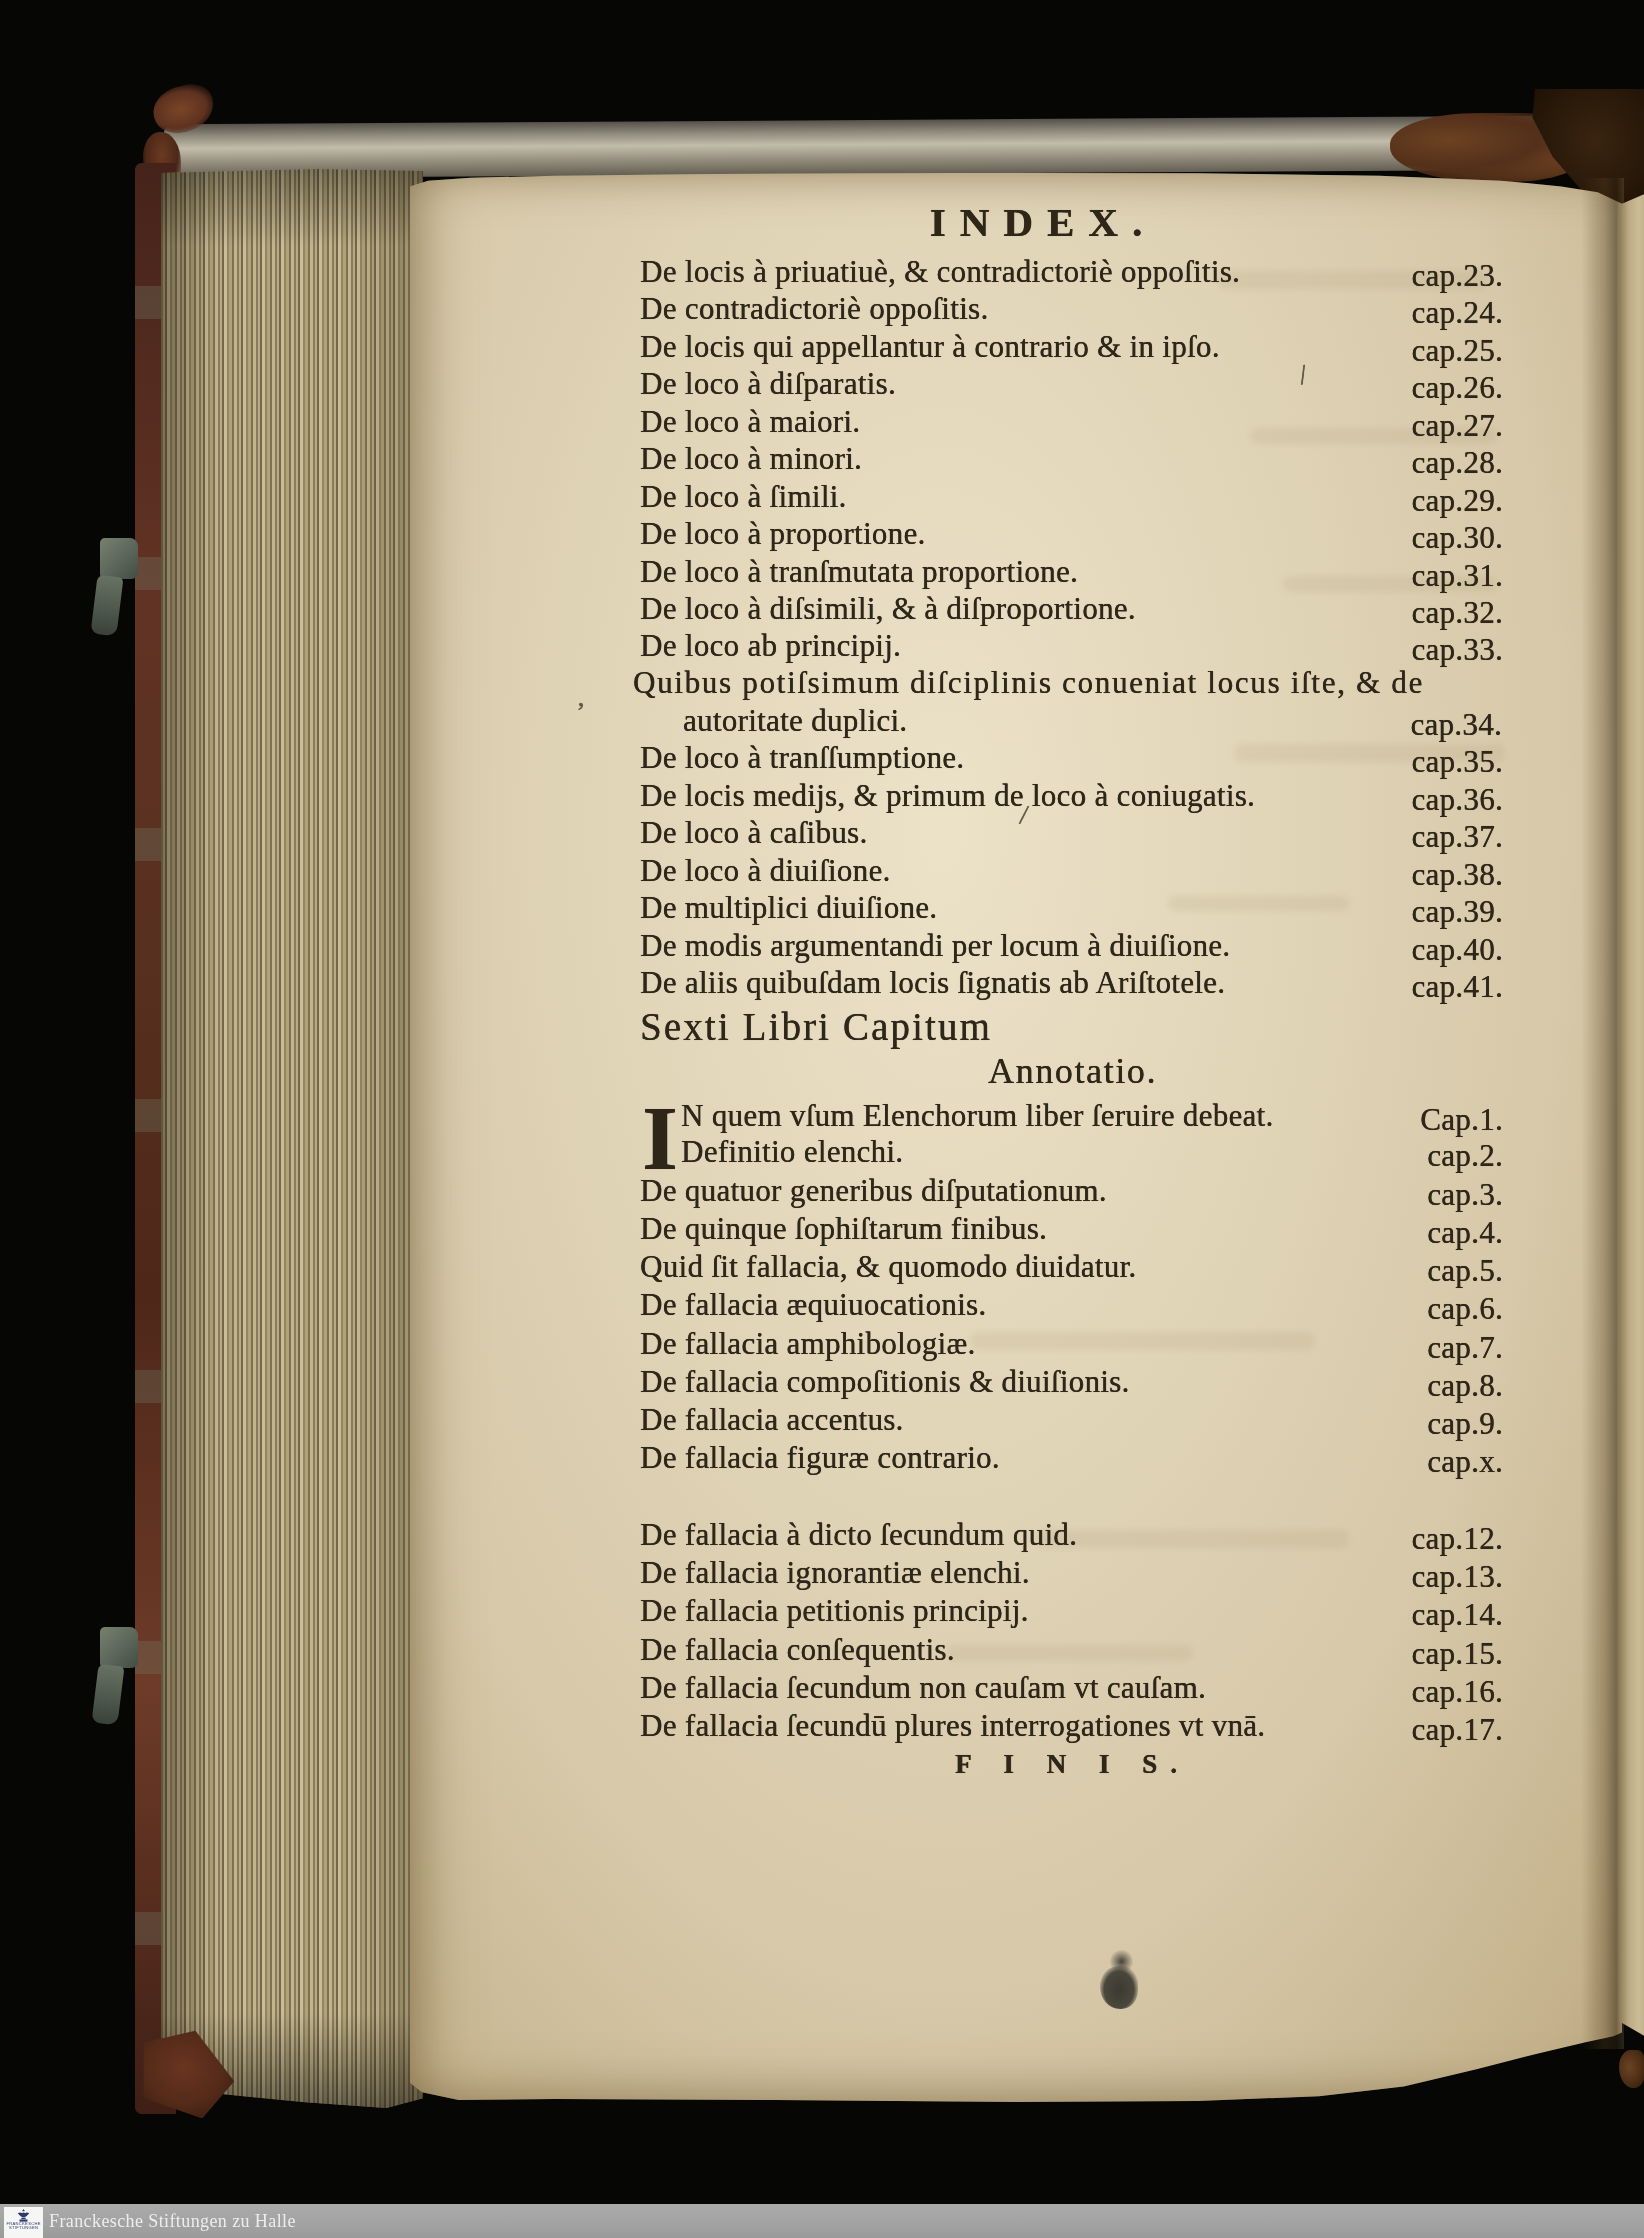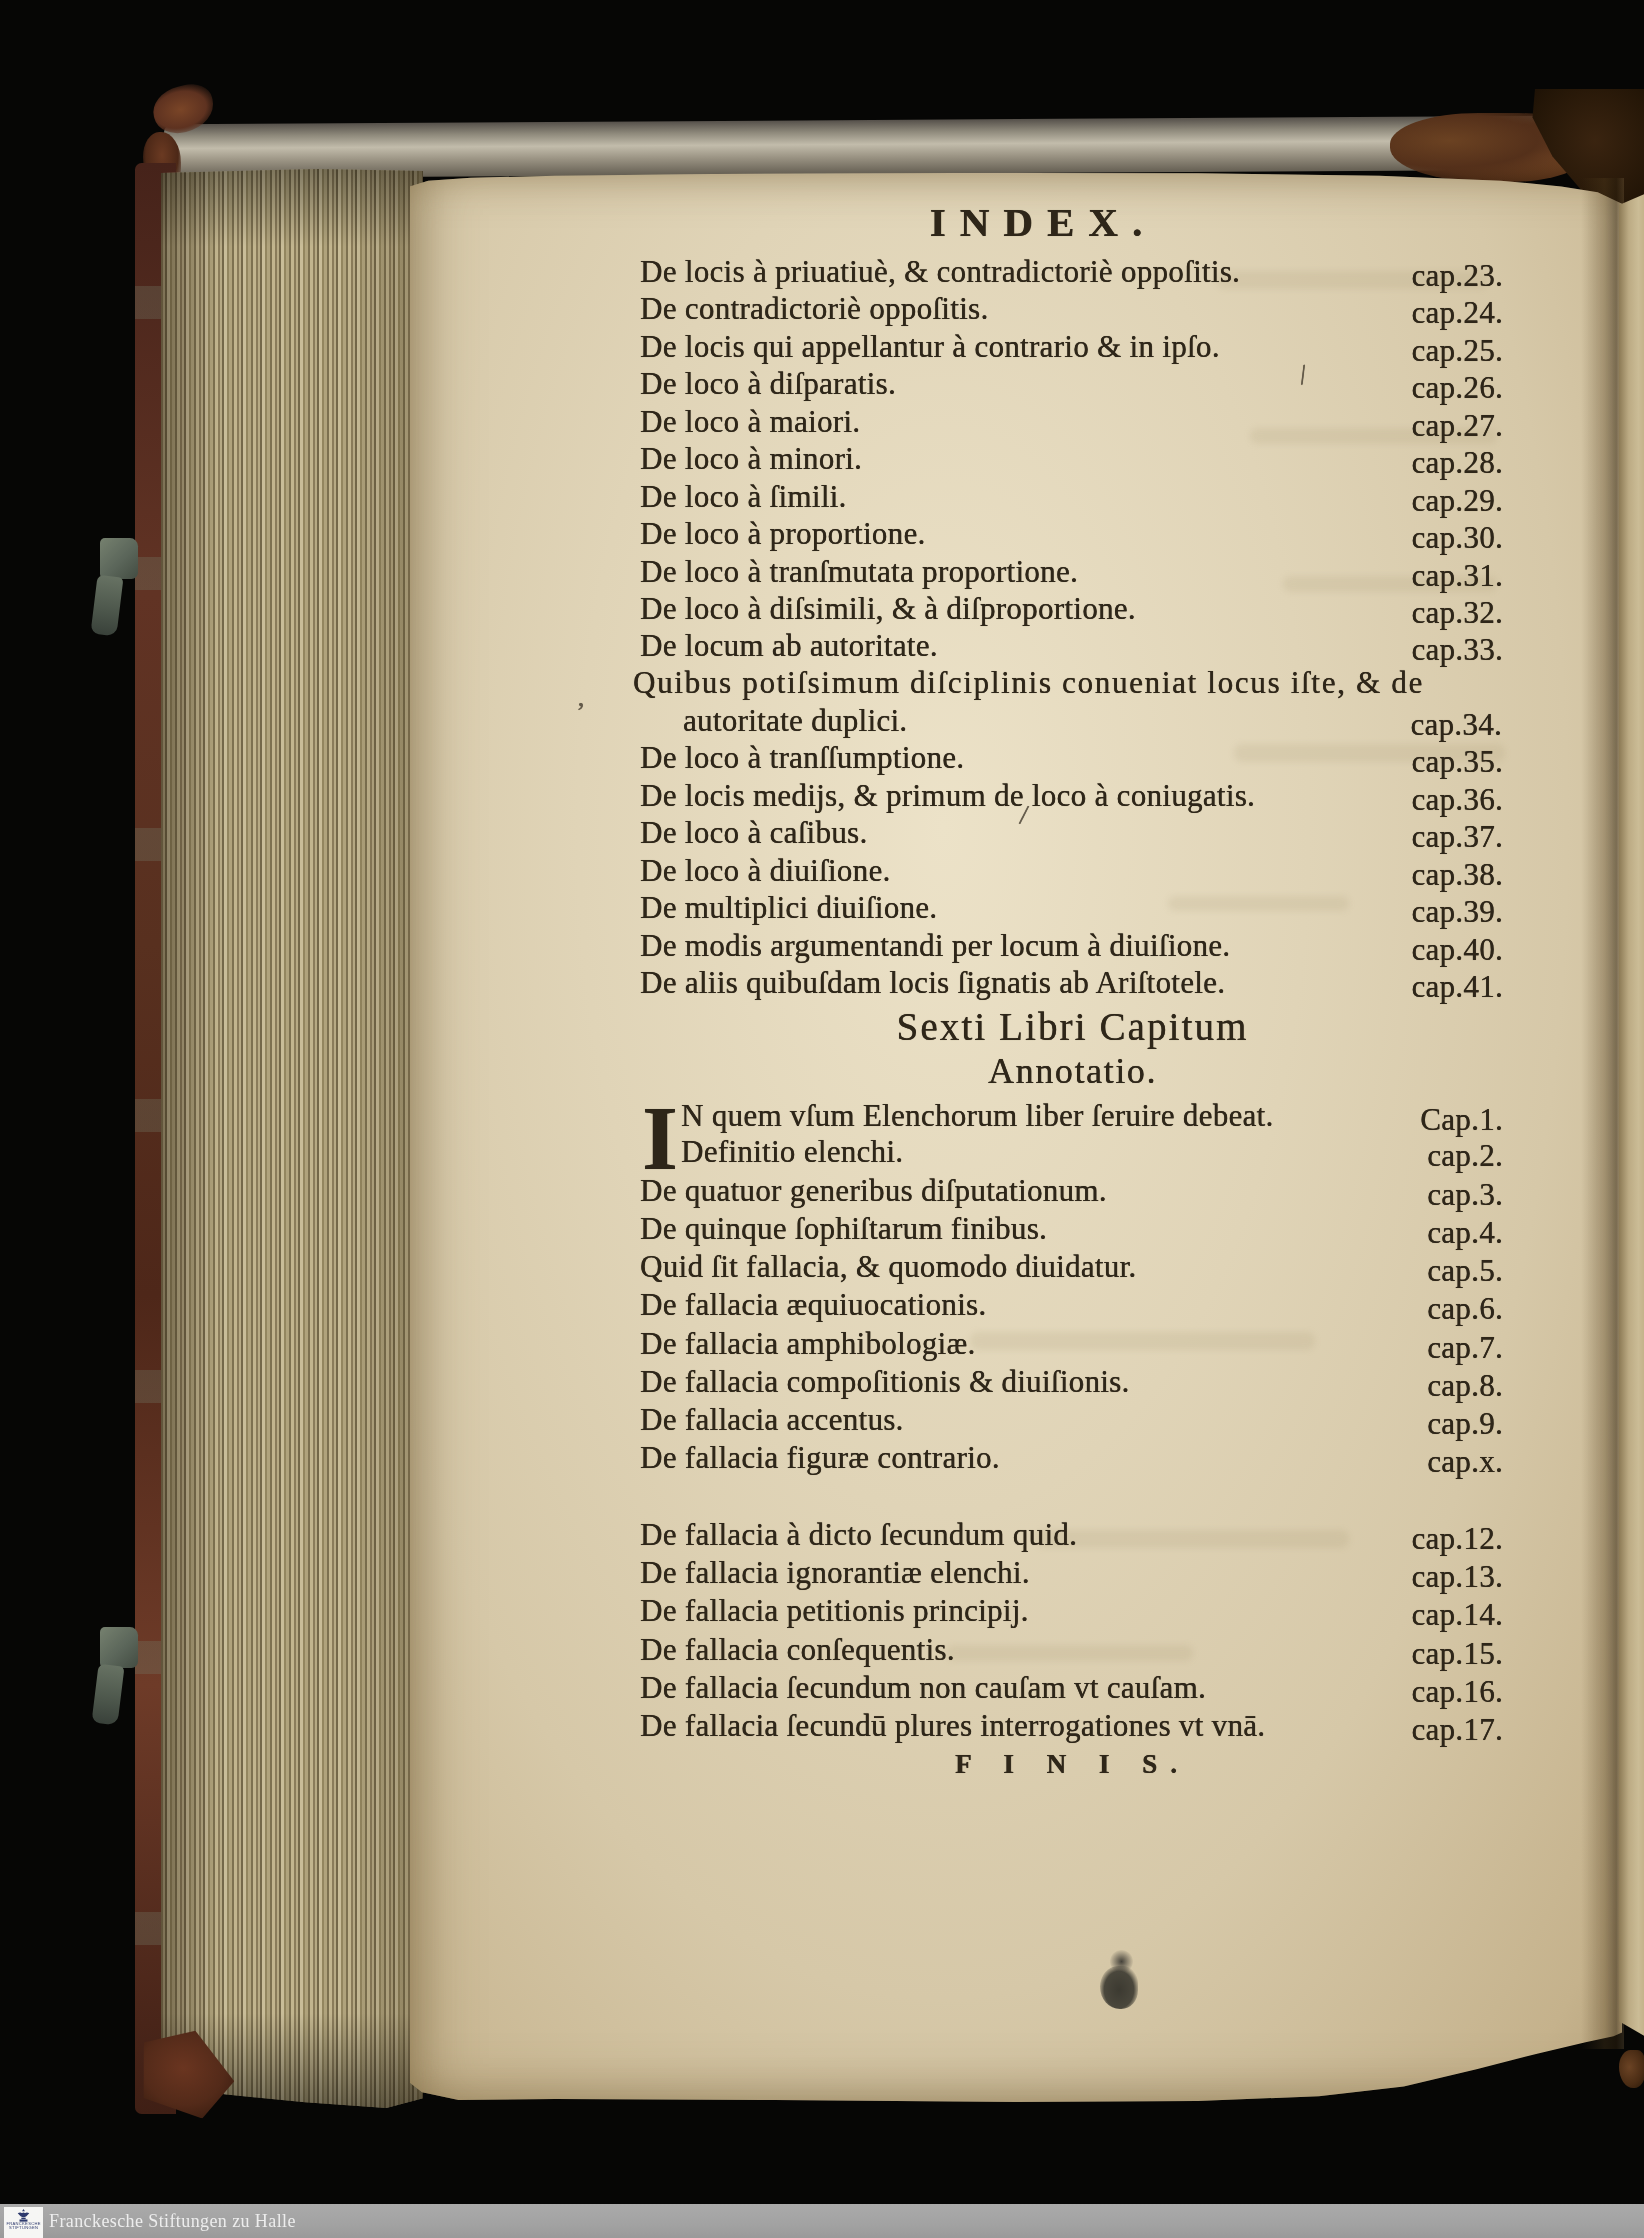--- a/index.html
+++ b/index.html
@@ -64,21 +64,21 @@
     text-shadow:0.3px 0 0 rgba(46,38,25,.85),0 0 0.8px rgba(46,38,25,.45);}
   .page-title{position:absolute;left:576px;width:934px;top:198px;height:51px;
     font-size:41px;letter-spacing:14px;text-align:center;font-weight:bold;}
   .row{position:absolute;left:640px;width:863px;height:36px;line-height:36px;font-size:31px;
     letter-spacing:0.3px;white-space:nowrap;}
   .row .cap{position:absolute;right:0;top:4px;}
   .row.wide{left:633px;letter-spacing:1.7px;}
   .row.indent1{left:681px;width:822px;}
   .row.indent2{left:683px;width:819px;}
   .sec-head1{position:absolute;left:640px;width:865px;top:1003px;height:48px;line-height:48px;
-    font-size:39px;text-align:center;letter-spacing:2.1px;}
+    font-size:39px;text-align:left;letter-spacing:2.1px;}
   .sec-head2{position:absolute;left:640px;width:865px;top:1049px;height:44px;line-height:44px;
     font-size:36px;text-align:center;letter-spacing:1.6px;}
   .drop-cap{position:absolute;left:642px;top:1104px;font-size:92px;line-height:69px;font-weight:bold;}
   .finis{position:absolute;left:640px;width:865px;top:1746px;height:36px;line-height:36px;
     font-size:27px;text-align:center;letter-spacing:13px;font-weight:bold;}
 
   
   .ink-blot{position:absolute;left:1100px;top:1966px;width:38px;height:43px;background:
     radial-gradient(ellipse at 50% 55%,#3c3a31 0%,#4a473c 55%,rgba(70,66,55,0) 78%);
     border-radius:55% 45% 50% 60%;}
@@ -136,21 +136,21 @@
     <div class="row" style="top:254px"><span class="t">De locis à priuatiuè, &amp; contradictoriè oppoſitis.</span><span class="cap">cap.23.</span></div>
     <div class="row" style="top:291px"><span class="t">De contradictoriè oppoſitis.</span><span class="cap">cap.24.</span></div>
     <div class="row" style="top:329px"><span class="t">De locis qui appellantur à contrario &amp; in ipſo.</span><span class="cap">cap.25.</span></div>
     <div class="row" style="top:366px"><span class="t">De loco à diſparatis.</span><span class="cap">cap.26.</span></div>
     <div class="row" style="top:404px"><span class="t">De loco à maiori.</span><span class="cap">cap.27.</span></div>
     <div class="row" style="top:441px"><span class="t">De loco à minori.</span><span class="cap">cap.28.</span></div>
     <div class="row" style="top:479px"><span class="t">De loco à ſimili.</span><span class="cap">cap.29.</span></div>
     <div class="row" style="top:516px"><span class="t">De loco à proportione.</span><span class="cap">cap.30.</span></div>
     <div class="row" style="top:554px"><span class="t">De loco à tranſmutata proportione.</span><span class="cap">cap.31.</span></div>
     <div class="row" style="top:591px"><span class="t">De loco à diſsimili, &amp; à diſproportione.</span><span class="cap">cap.32.</span></div>
-    <div class="row" style="top:628px"><span class="t">De locum ab autoritate.</span><span class="cap">cap.33.</span></div>
+    <div class="row" style="top:628px"><span class="t">De loco ab principij.</span><span class="cap">cap.33.</span></div>
     <div class="row wide" style="top:665px"><span class="t">Quibus potiſsimum diſciplinis conueniat locus iſte, &amp; de</span></div>
     <div class="row indent2" style="top:703px"><span class="t">autoritate duplici.</span><span class="cap">cap.34.</span></div>
     <div class="row" style="top:740px"><span class="t">De loco à tranſſumptione.</span><span class="cap">cap.35.</span></div>
     <div class="row" style="top:778px"><span class="t">De locis medijs, &amp; primum de loco à coniugatis.</span><span class="cap">cap.36.</span></div>
     <div class="row" style="top:815px"><span class="t">De loco à caſibus.</span><span class="cap">cap.37.</span></div>
     <div class="row" style="top:853px"><span class="t">De loco à diuiſione.</span><span class="cap">cap.38.</span></div>
     <div class="row" style="top:890px"><span class="t">De multiplici diuiſione.</span><span class="cap">cap.39.</span></div>
     <div class="row" style="top:928px"><span class="t">De modis argumentandi per locum à diuiſione.</span><span class="cap">cap.40.</span></div>
     <div class="row" style="top:965px"><span class="t">De aliis quibuſdam locis ſignatis ab Ariſtotele.</span><span class="cap">cap.41.</span></div>
 

